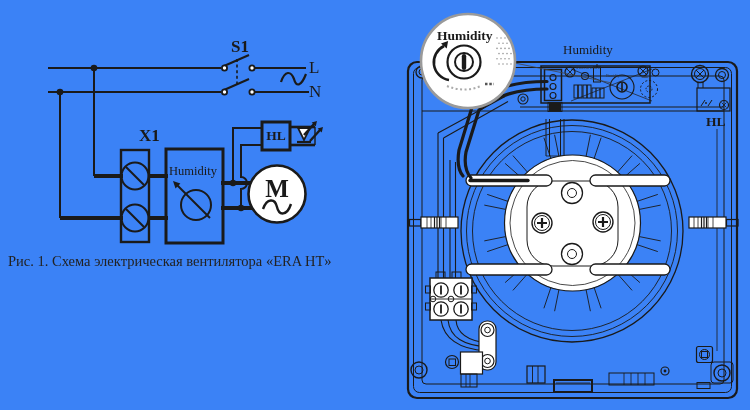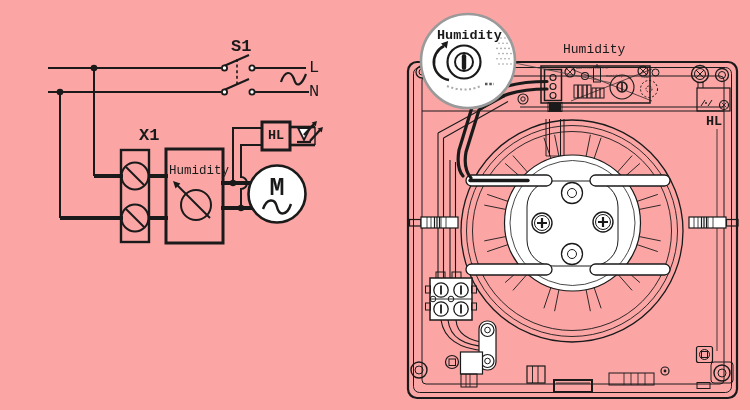--- a/index.html
+++ b/index.html
@@ -1,17 +1,17 @@
 <!DOCTYPE html>
 <html><head>
 <meta charset="utf-8">
 <style>
   html,body{margin:0;padding:0;background:#fff;}
-  #stage{position:relative;width:750px;height:410px;background:#fca5a5;overflow:hidden;
-         font-family:Liberation Mono, monospace;color:#1a1a1a;}
+  #stage{position:relative;width:750px;height:410px;background:#3b82f6;overflow:hidden;
+         font-family:Liberation Serif, serif;color:#1a1a1a;}
   #art{position:absolute;left:0;top:0;}
   .lbl{position:absolute;white-space:nowrap;color:#1a1a1a;line-height:1;}
   .b{font-weight:bold;}
   .c{text-align:center;}
   .tiny{font-size:3.5px;color:#333;}
   #cap{font-size:14.5px;color:#222;}
 </style>
 </head>
 <body>
 
@@ -343,20 +343,21 @@
   </g>
 </svg>
 
   <div class="lbl b" style="left:231px;top:38px;font-size:17px;">S1</div>
   <div class="lbl" style="left:309px;top:59px;font-size:17px;">L</div>
   <div class="lbl" style="left:309px;top:83px;font-size:17px;">N</div>
   <div class="lbl b" style="left:139px;top:127px;font-size:17px;">X1</div>
   <div class="lbl" style="left:169px;top:165px;font-size:12.5px;">Humidity</div>
   <div class="lbl b c" style="left:262px;top:129px;width:28px;font-size:13.5px;">HL</div>
   <div class="lbl b c" style="left:257px;top:176px;width:40px;font-size:25px;">M</div>
+  <div class="lbl" id="cap" style="left:8px;top:254px;">Рис. 1. Схема электрическая вентилятора «ERA HT»</div>
 
   <div class="lbl b" style="left:437px;top:29px;font-size:13.5px;">Humidity</div>
   <div class="lbl" style="left:563px;top:43px;font-size:13px;">Humidity</div>
   <div class="lbl b" style="left:706px;top:115px;font-size:13.5px;">HL</div>
   <div class="lbl tiny" style="left:576px;top:67px;">www.era-vent.ru</div>
   <div class="lbl tiny" style="left:606px;top:75px;">Humidity</div>
   <div class="lbl tiny b" style="left:641px;top:76px;">Time</div>
 </div>
 
 </body></html>

